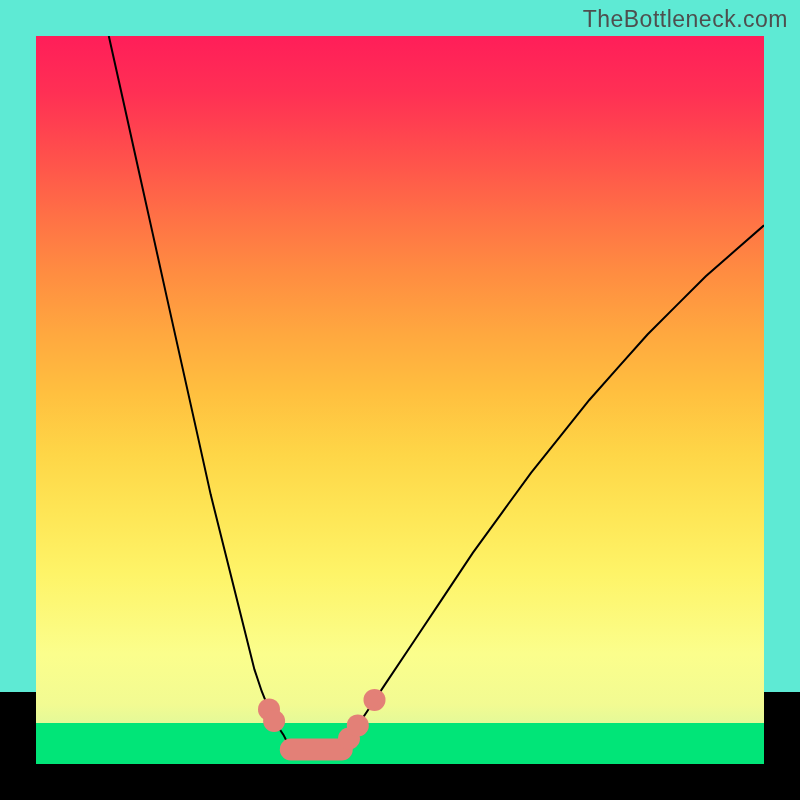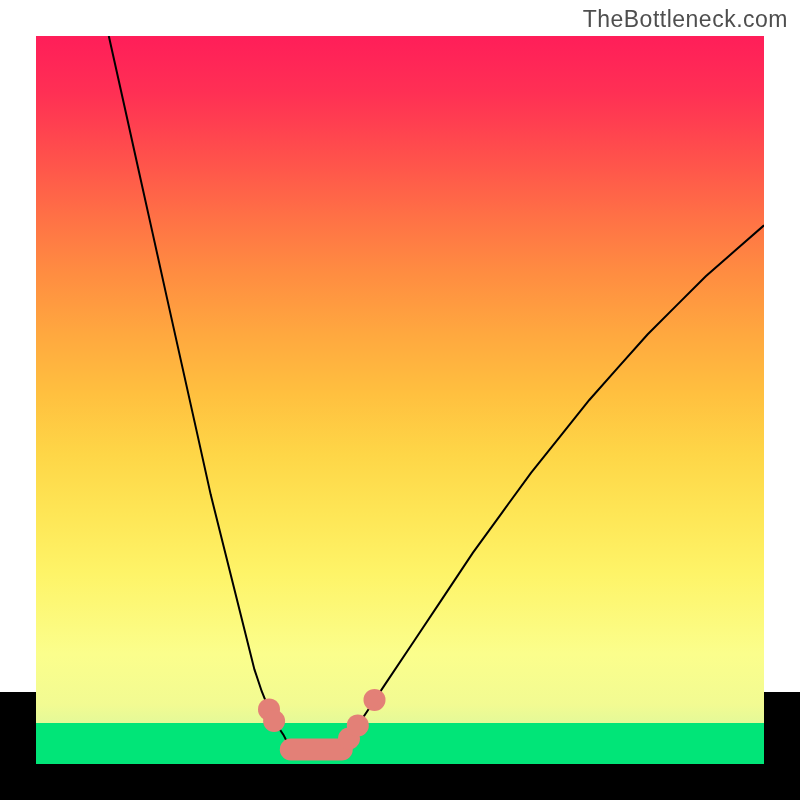--- a/index.html
+++ b/index.html
@@ -10,21 +10,21 @@
     overflow: hidden;
     background: #000;
     font-family: Arial, Helvetica, sans-serif;
   }
   .frame {
     position: absolute;
     left: 0;
     top: 0;
     width: 800px;
     height: 692px;
-    background: #ffffff;
+    background: #5eead4;
   }
   .plot {
     position: absolute;
     left: 36px;
     top: 36px;
     width: 728px;
     height: 728px;
     overflow: hidden;
     
     background:

